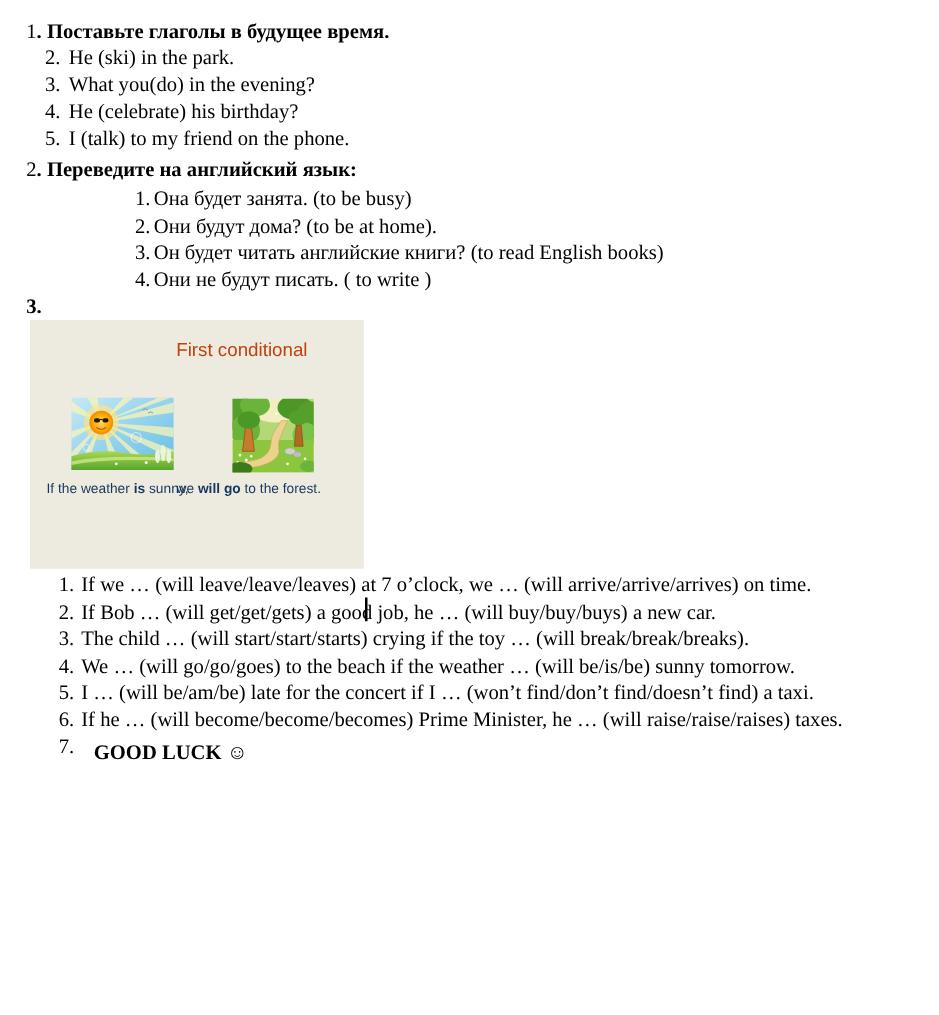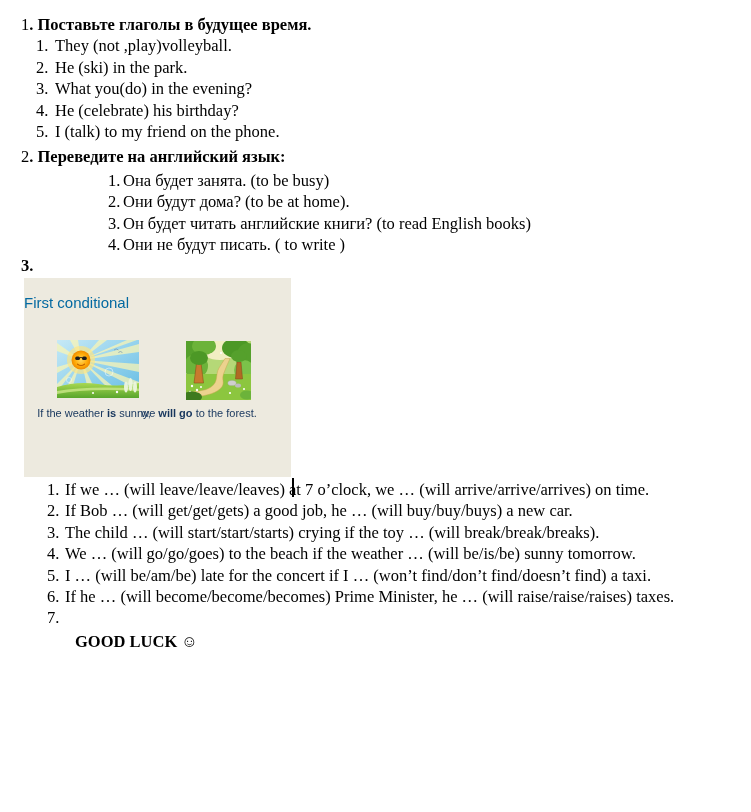--- a/index.html
+++ b/index.html
@@ -41,22 +41,24 @@
     position:relative;
     margin-top:1px;
     margin-left:24px;
     width:267px;
     height:199px;
     background:#edeadf;
     font-family:"Liberation Sans", sans-serif;
   }
   .fig-title {
     position:absolute; top:16px; left:0; width:100%;
+    text-align:center;
     font-size:15px; line-height:17px;
-    color:#0369a1;
+    color:#c2410c;
+    padding-left:36px;
   }
   .fig-img { position:absolute; display:block; }
   .img-sun { left:33px; top:62px; }
   .img-forest { left:162px; top:63px; }
   .cap {
     position:absolute; top:128px;
     font-size:11px; line-height:14px;
     color:#17365d;
     text-align:center;
   }
@@ -65,35 +67,34 @@
   .cap-right { left:113px; width:124px; }
 
   .caret {
     position:absolute;
     left:292px; top:478px;
     width:1.5px; height:19px;
     background:#000;
   }
 
   .footer {
-    margin-top:24px;
+    margin-top:5px;
     margin-left:75px;
     font-weight:bold;
   }
   .footer .smiley { font-weight:normal; }
 </style>
 </head>
 <body>
 
 <div class="page">
 
   <div class="heading h1"><span class="hnum">1</span><span>. Поставьте глаголы в будущее время.</span></div>
 
   <div class="list list-s1">
-    <div class="li"><span class="num">1.</span><span class="txt">They (not ,play)volleyball.</span></div>
     <div class="li"><span class="num">2.</span><span class="txt">He (ski) in the park.</span></div>
     <div class="li"><span class="num">3.</span><span class="txt">What you(do) in the evening?</span></div>
     <div class="li"><span class="num">4.</span><span class="txt">He (celebrate) his birthday?</span></div>
     <div class="li"><span class="num">5.</span><span class="txt">I (talk) to my friend on the phone.</span></div>
   </div>
 
   <div class="heading h2"><span class="hnum">2</span><span>. Переведите на английский язык:</span></div>
 
   <div class="list list-s2">
     <div class="li"><span class="num">1.</span><span class="txt">Она будет занята. (to be busy)</span></div>

